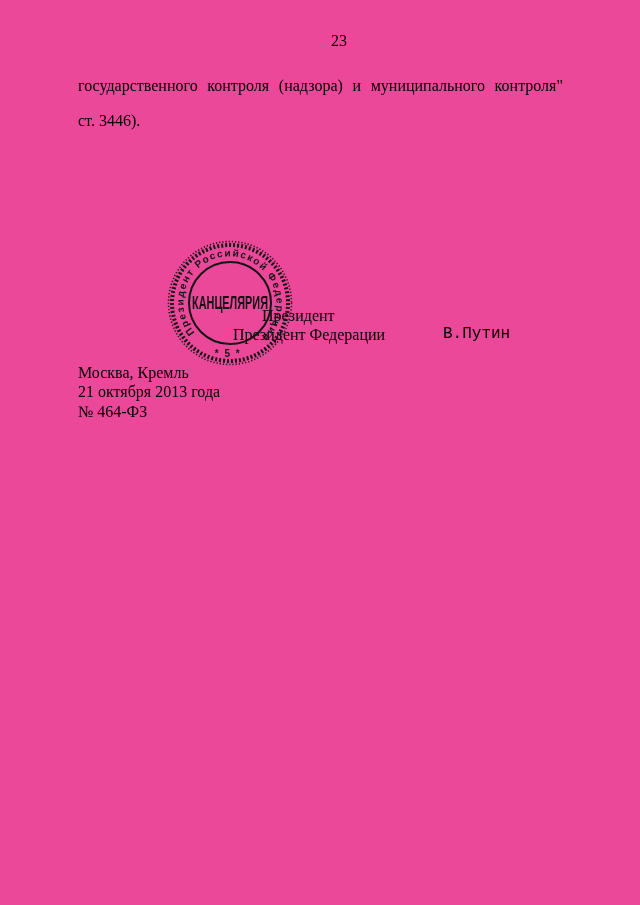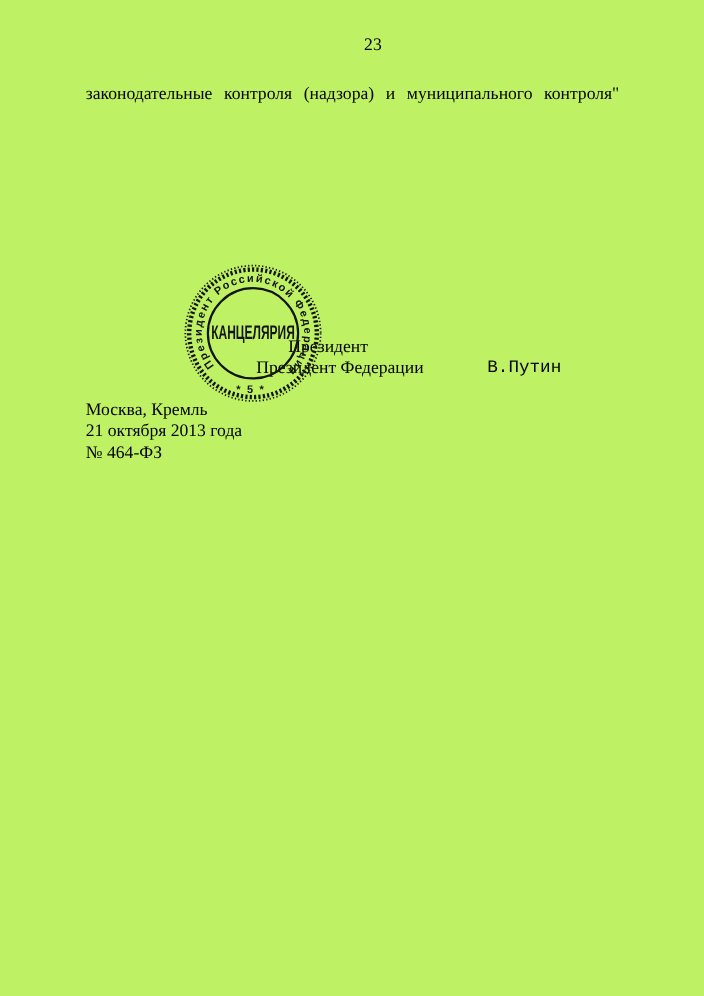--- a/index.html
+++ b/index.html
@@ -4,21 +4,21 @@
 <style>
   html, body { margin: 0; padding: 0; }
   body {
     width: 640px; height: 905px;
     background: #ffffff;
     position: relative;
     font-family: "Liberation Serif", serif;
     color: #000000;
     overflow: hidden;
   }
-  .page { position: absolute; inset: 0; background: #bef264; }
+  .page { position: absolute; inset: 0; background: #ec4899; }
   .pagenum {
     position: absolute; left: 331px; top: 31px;
     font-size: 16px; line-height: 19px;
   }
   .para {
     position: absolute; left: 78px; top: 68px; width: 485px;
     font-size: 16px; line-height: 35px;
   }
   .para .jline { text-align: justify; text-align-last: justify; }
   .para .lline { text-align: left; }
@@ -39,21 +39,22 @@
   .stamp .ink { stroke: #141414; }
 </style>
 </head>
 <body>
 
 <div class="page">
 
   <div class="pagenum">23</div>
 
   <div class="para">
-    <div class="jline">законодательные контроля (надзора) и муниципального контроля"</div>
+    <div class="jline">государственного контроля (надзора) и муниципального контроля"</div>
+    <div class="lline">ст. 3446).</div>
   </div>
 
   <div class="sigline sig-title1">Президент</div>
   <div class="sigline sig-title2">Президент Федерации</div>
   <div class="sigline sig-name">В.Путин</div>
 
   <div class="issued">
     <div>Москва, Кремль</div>
     <div>21 октября 2013 года</div>
     <div>№ 464-ФЗ</div>

